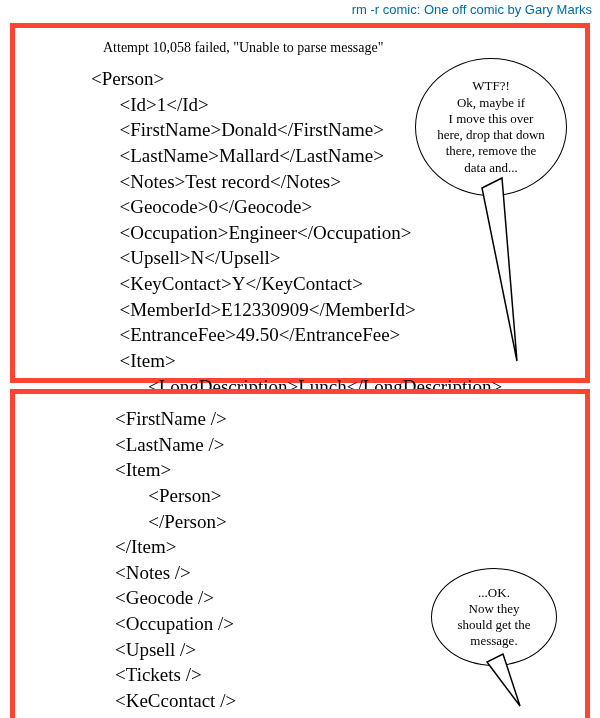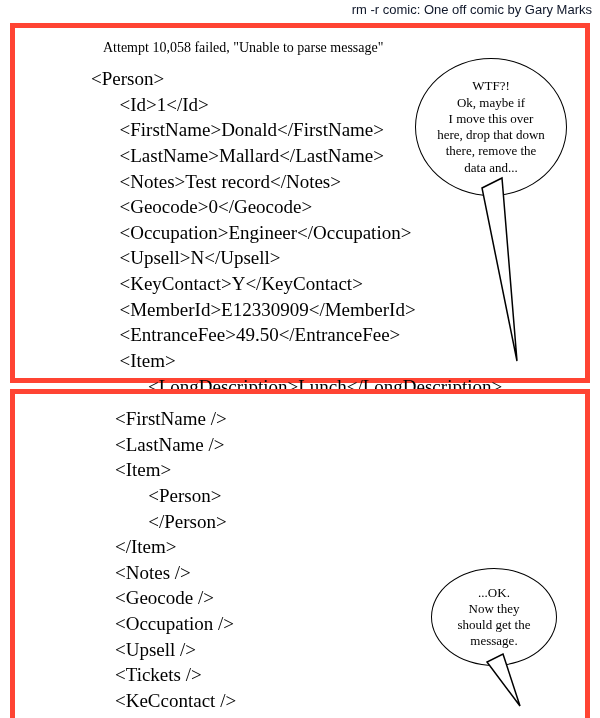--- a/index.html
+++ b/index.html
@@ -3,21 +3,21 @@
   <meta charset="utf-8">
   <style>
     body {
       margin: 0;
       padding: 0;
       background: #fff;
       font-family: Georgia, 'Times New Roman', serif;
       width: 600px;
     }
     .comic-title {
-      color: #0f172a;
+      color: #0369a1;
       font-family: 'Comic Sans MS', cursive, sans-serif;
       font-size: 13px;
       text-align: right;
       padding: 2px 8px 0 0;
       margin: 0;
     }
     .panel {
       border: 5px solid #f43;
       margin: 6px 10px;
       position: relative;

